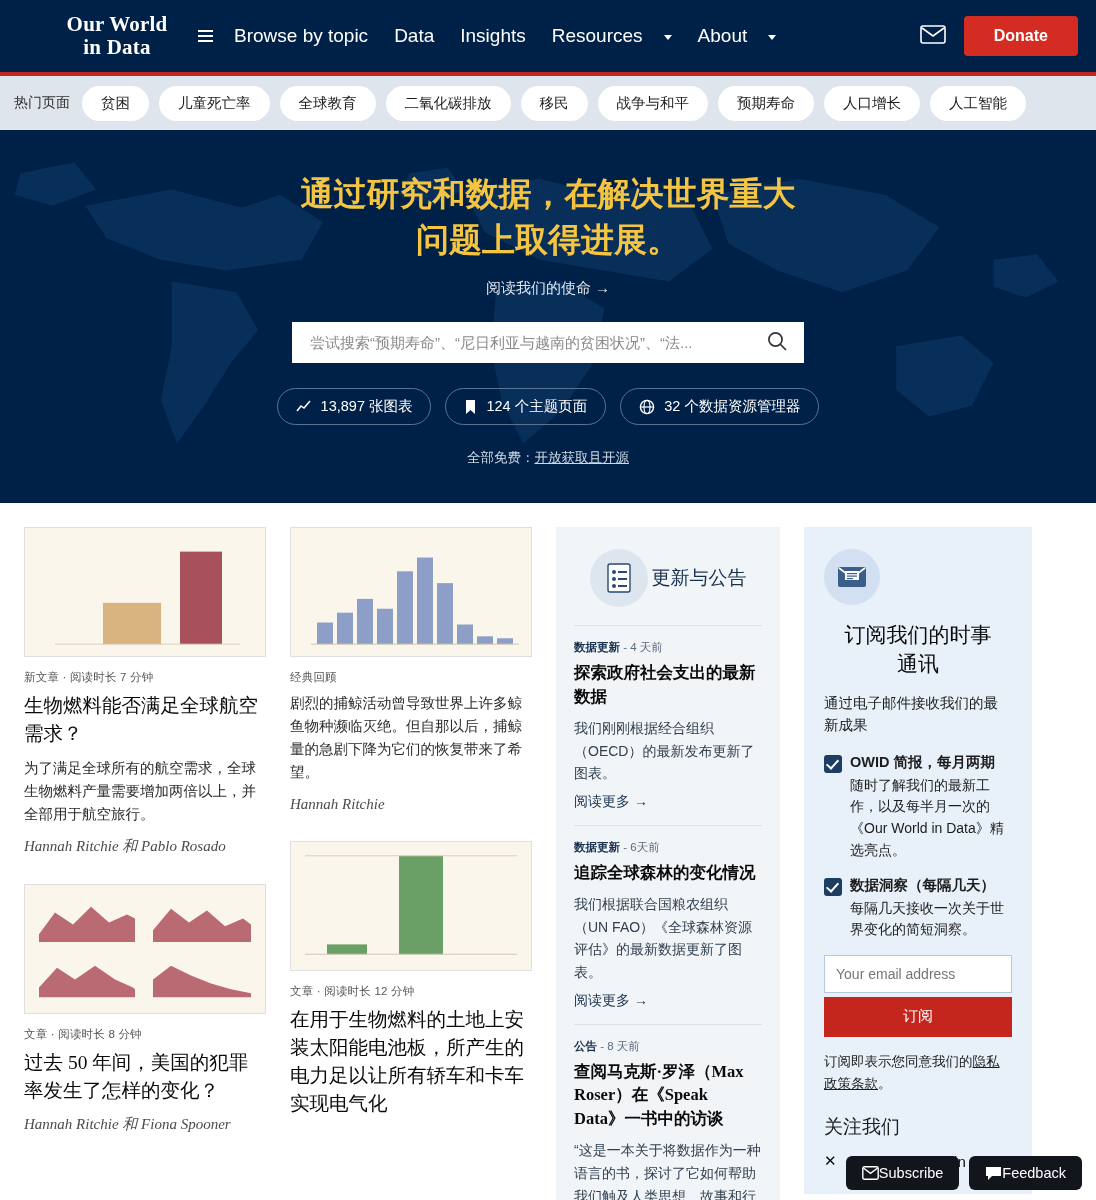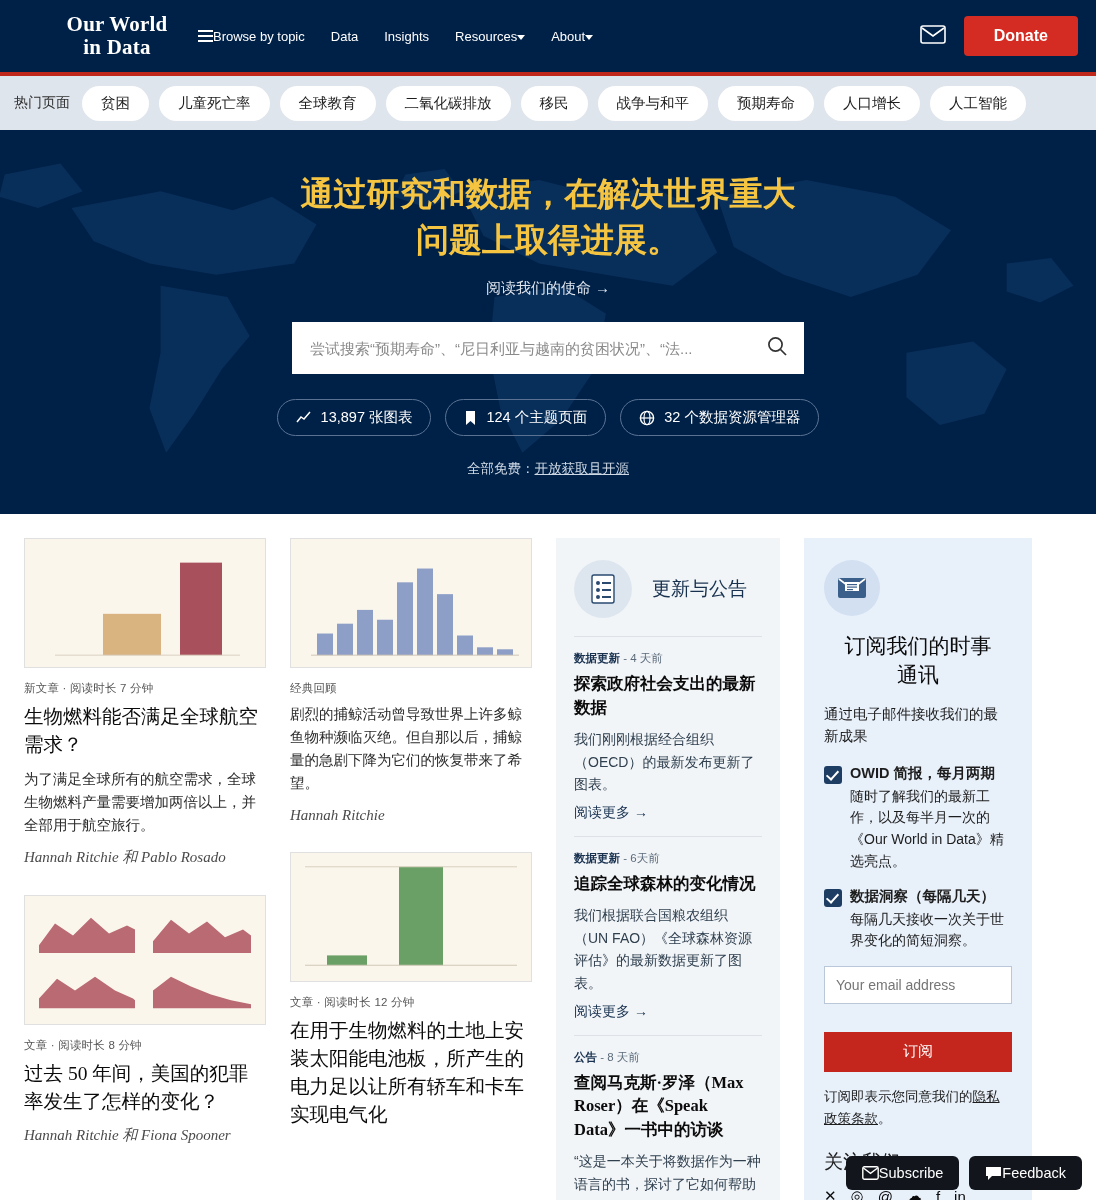--- a/index.html
+++ b/index.html
@@ -33,24 +33,24 @@
     letter-spacing: .2px;
   }
   .nav {
     display: flex;
     align-items: center;
     gap: 26px;
     margin-left: 26px;
   }
   .nav-item {
     color: #fff;
-    font-size: 13px;
-    display: flex;
-    align-items: center;
-    gap: 0;
+    font-size: 19px;
+    display: flex;
+    align-items: center;
+    gap: 21px;
     cursor: pointer;
     white-space: nowrap;
   }
   .hamburger {
     display: inline-flex;
     flex-direction: column;
     gap: 3px;
     width: 15px;
   }
   .hamburger i {
@@ -132,21 +132,21 @@
   }
   .hero-mission {
     color: #dfe6ef;
     font-size: 15px;
     margin-top: 16px;
     cursor: pointer;
   }
   .searchbar {
     margin: 24px auto 0;
     width: 512px;
-    height: 52px;
+    height: 41px;
     background: #fff;
     display: flex;
     align-items: center;
     padding: 0 16px;
     position: relative;
   }
   .searchbar input {
     border: none;
     outline: none;
     flex: 1;
@@ -232,22 +232,23 @@
   
   .updates {
     width: 224px;
     background: #f2f5f8;
     padding: 22px 18px 20px;
     flex: 0 0 auto;
   }
   .updates-head {
     display: flex;
     align-items: center;
-    gap: 20px;
+    gap: 4px;
     margin-bottom: 18px;
+    justify-content: center;
   }
   .circ-icon {
     width: 58px; height: 58px;
     border-radius: 50%;
     background: #dde6ef;
     display: flex; align-items: center; justify-content: center;
     flex: 0 0 auto;
   }
   .updates-head h2 {
     font-family: "Liberation Serif", serif;
@@ -319,21 +320,21 @@
   .nl-input {
     width: 100%;
     height: 38px;
     border: 1px solid #b9c7d8;
     background: #fff;
     padding: 0 11px;
     font-size: 14px;
     color: #8a8a8a;
     outline: none;
     font-family: "Liberation Sans", sans-serif;
-    margin-bottom: 28px;
+    margin-bottom: 4px;
   }
   .nl-submit {
     width: 100%;
     background: #c4251c;
     color: #fff;
     border: none;
     height: 40px;
     font-size: 15px;
     cursor: pointer;
     font-family: "Liberation Sans", sans-serif;

